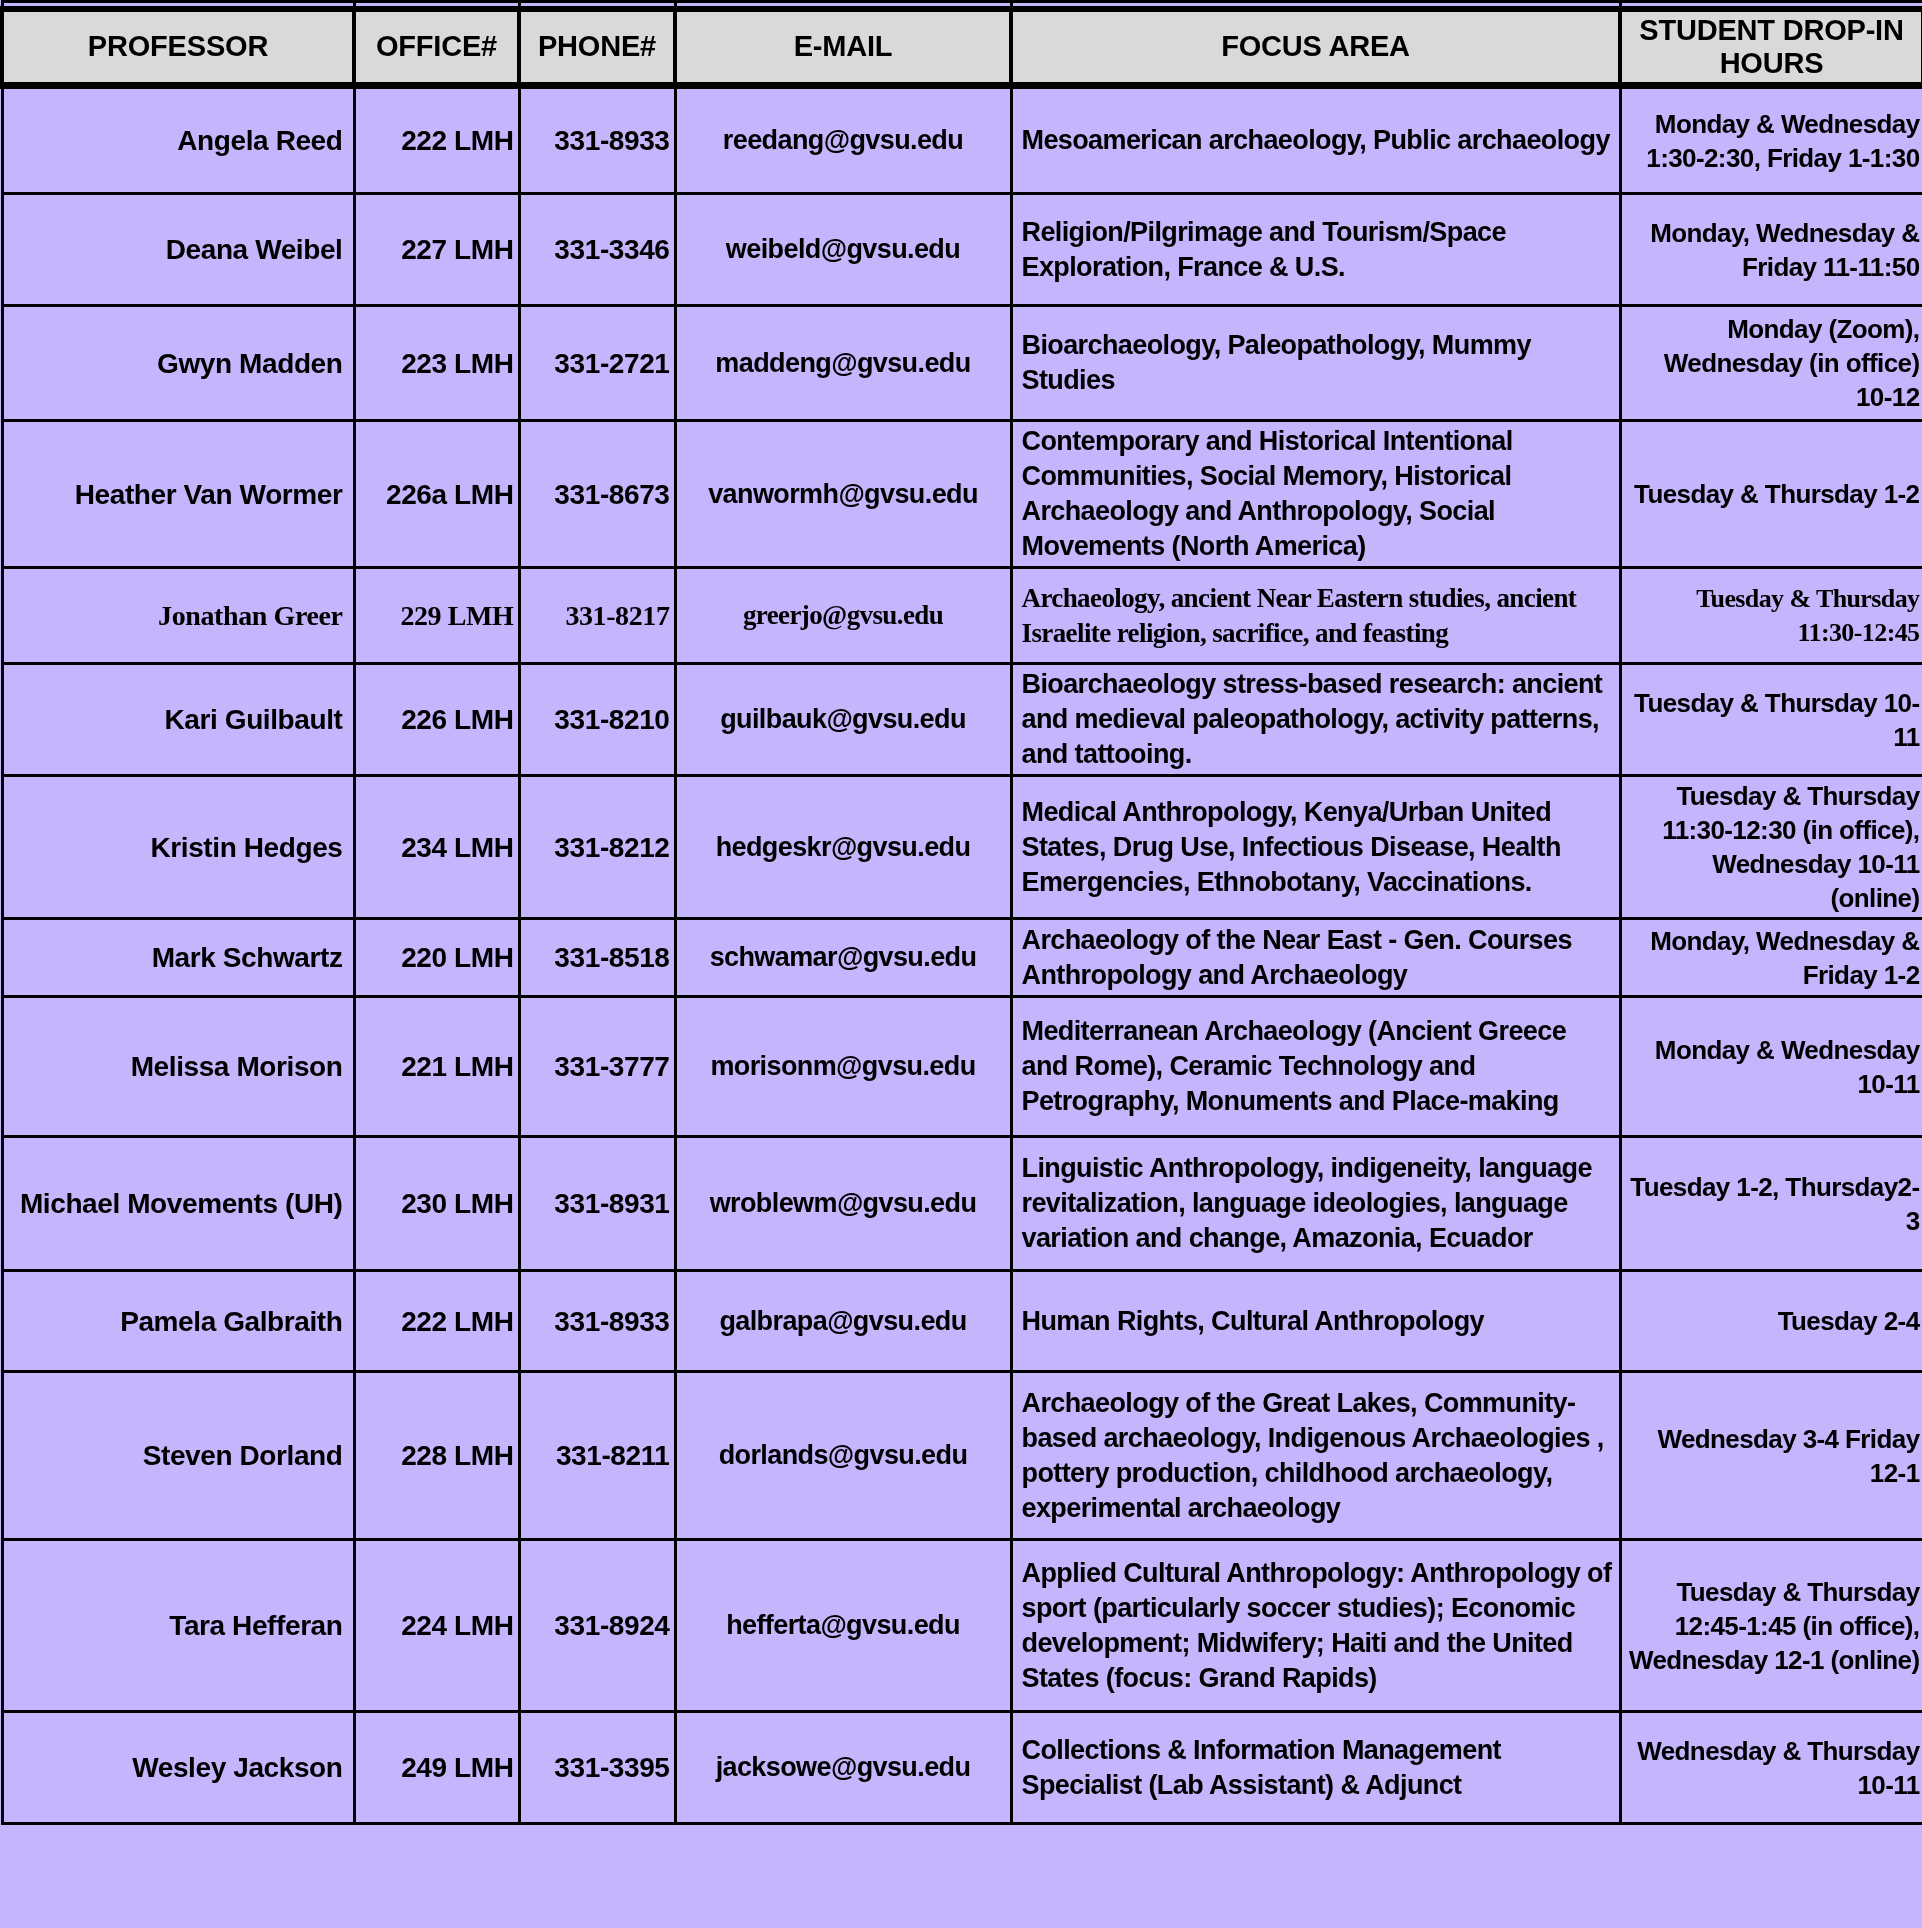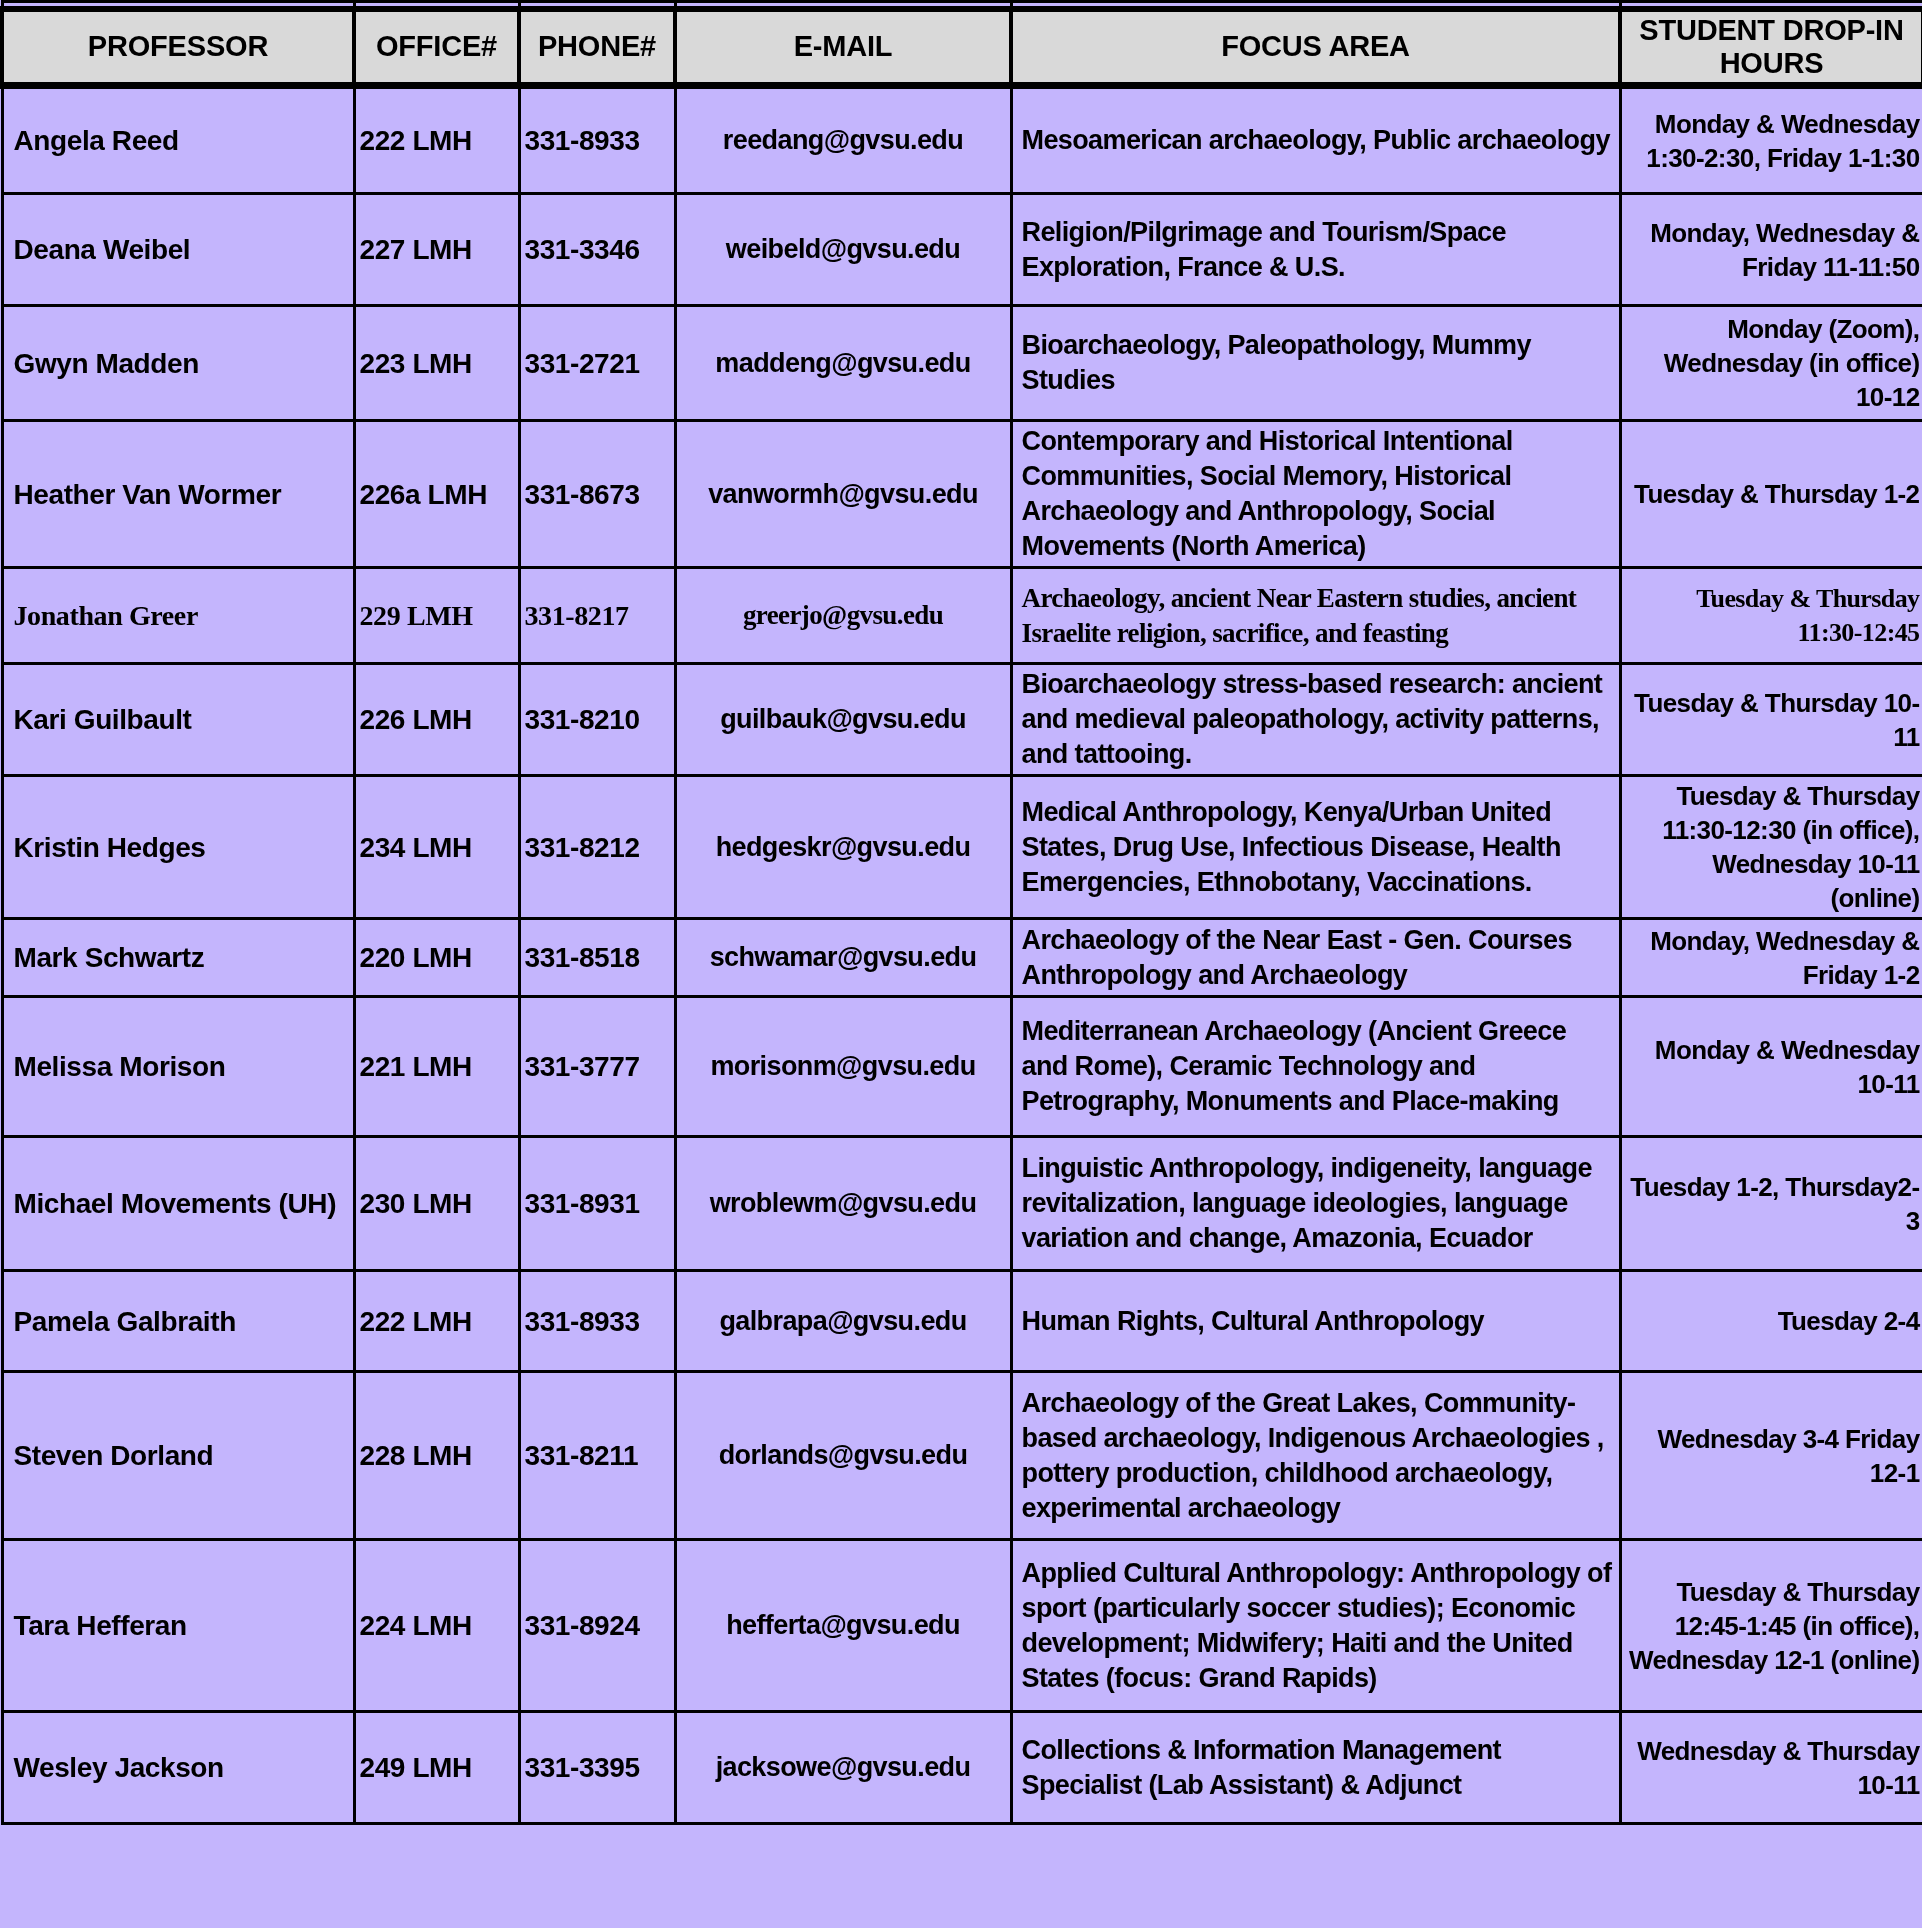--- a/index.html
+++ b/index.html
@@ -45,26 +45,26 @@
     padding: 2px 14px;
     letter-spacing: -0.2px;
   }
   tbody td {
     font-size: 27px;
     line-height: 35px;
     letter-spacing: -0.4px;
     padding: 2px 4px;
   }
   td.c-professor {
-    text-align: left;
+    text-align: right;
     font-size: 28px;
     padding: 2px 10px;
   }
   td.c-office, td.c-phone {
-    text-align: left;
+    text-align: right;
     font-size: 28px;
   }
   td.c-email {
     text-align: center;
     font-size: 27px;
     letter-spacing: -0.6px;
     margin-left: 25px;
   }
   td.c-focus {
     text-align: left;

